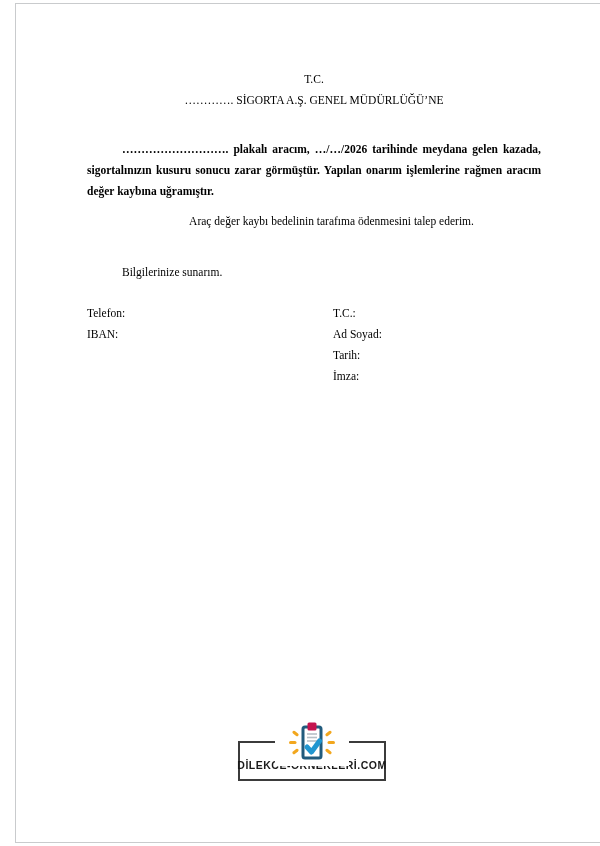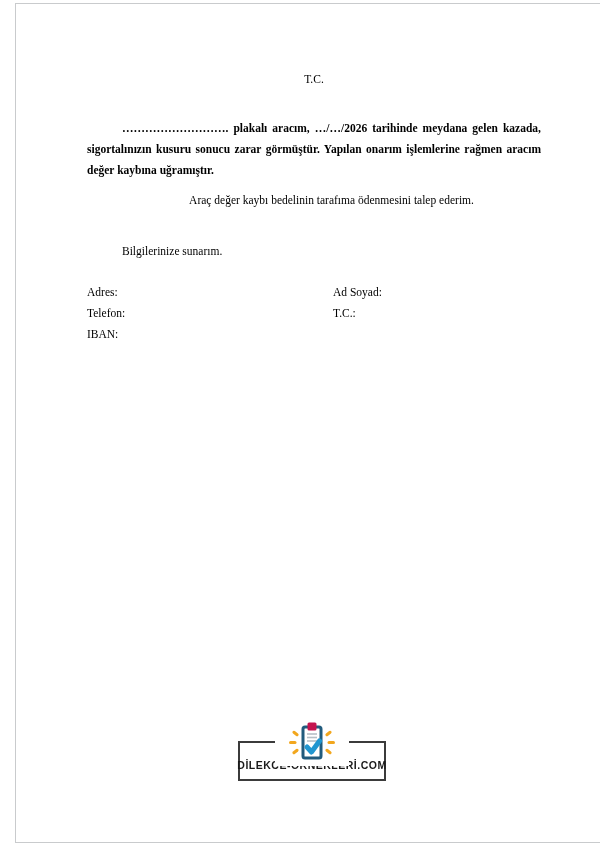--- a/index.html
+++ b/index.html
@@ -79,38 +79,40 @@
     line-height: 0;
   }
 </style>
 </head>
 <body>
 
 <div class="page">
 
   <div class="doc-header">
     <p>T.C.</p>
+    <p>…………. SİGORTA A.Ş. GENEL MÜDÜRLÜĞÜ’NE</p>
   </div>
 
 
   <p class="para-justify">………………………. plakalı aracım, …/…/2026 tarihinde meydana gelen kazada, sigortalınızın kusuru sonucu zarar görmüştür. Yapılan onarım işlemlerine rağmen aracım değer kaybına uğramıştır.</p>
 
   <p class="indent request">Araç değer kaybı bedelinin tarafıma ödenmesini talep ederim.</p>
 
   <p class="indent closing">Bilgilerinize sunarım.</p>
 
   <div class="info-row">
     <div class="info-col-left">
-      <p>Adres:</p>
       <p>Telefon:</p>
       <p>IBAN:</p>
     </div>
     <div class="info-col-right">
+      <p>T.C.:</p>
       <p>Ad Soyad:</p>
-      <p>T.C.:</p>
+      <p>Tarih:</p>
+      <p>İmza:</p>
     </div>
   </div>
 
   <div class="footer-logo">
     <div class="logo-icon-wrap">
       <svg width="60" height="46" viewBox="0 0 60 46" xmlns="http://www.w3.org/2000/svg">
         <g fill="#f2a71e">
           <rect x="10" y="12" width="7" height="3" rx="1.5" transform="rotate(38 13.5 13.5)"></rect>
           <rect x="7" y="21" width="7.5" height="3" rx="1.5"></rect>
           <rect x="10" y="30" width="7" height="3" rx="1.5" transform="rotate(-38 13.5 31.5)"></rect>

